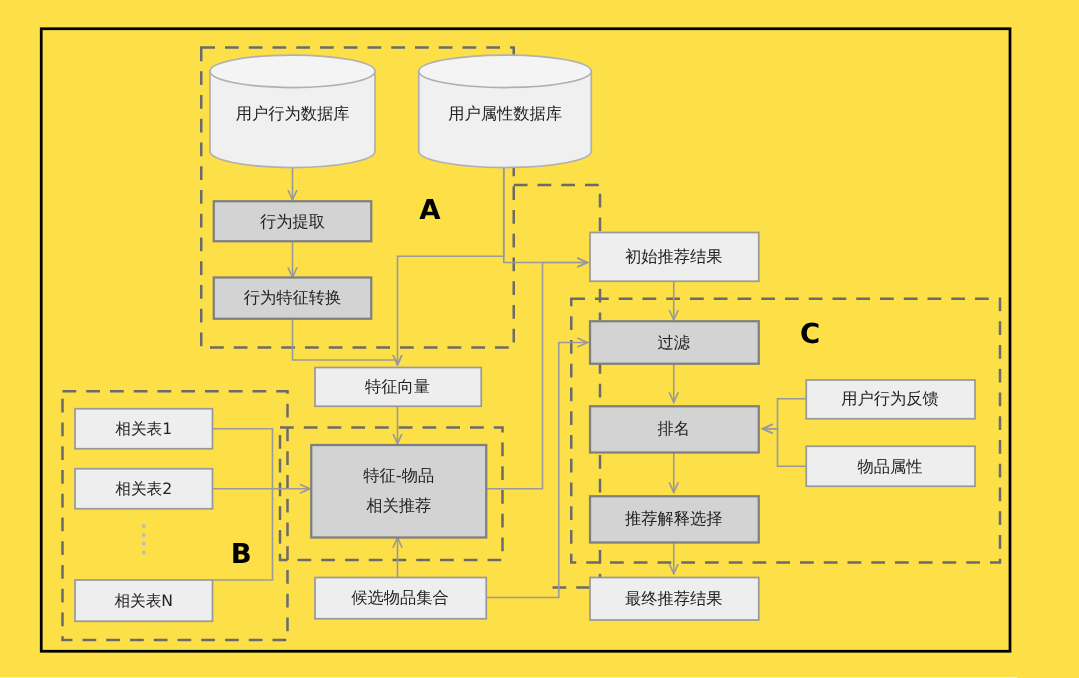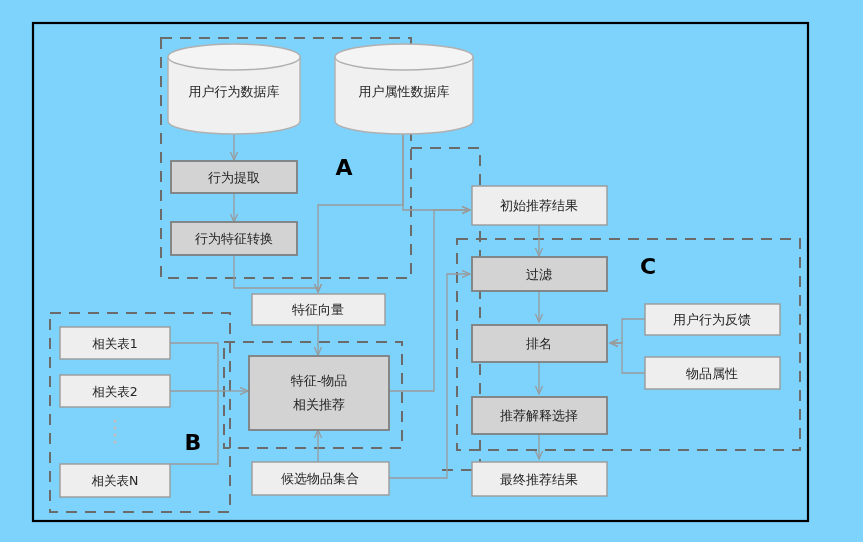--- a/index.html
+++ b/index.html
@@ -7,21 +7,21 @@
     padding: 0;
     background: #ffffff;
   }
   body {
     font-family: "DejaVu Sans", "Liberation Sans", sans-serif;
   }
   #stage {
     position: relative;
     width: 863px;
     height: 542px;
-    background: #7dd3fc;
+    background: #fde047;
     overflow: hidden;
   }
   svg#diagram {
     position: absolute;
     left: 0;
     top: 0;
     width: 863px;
     height: 542px;
   }
   .node-label {

